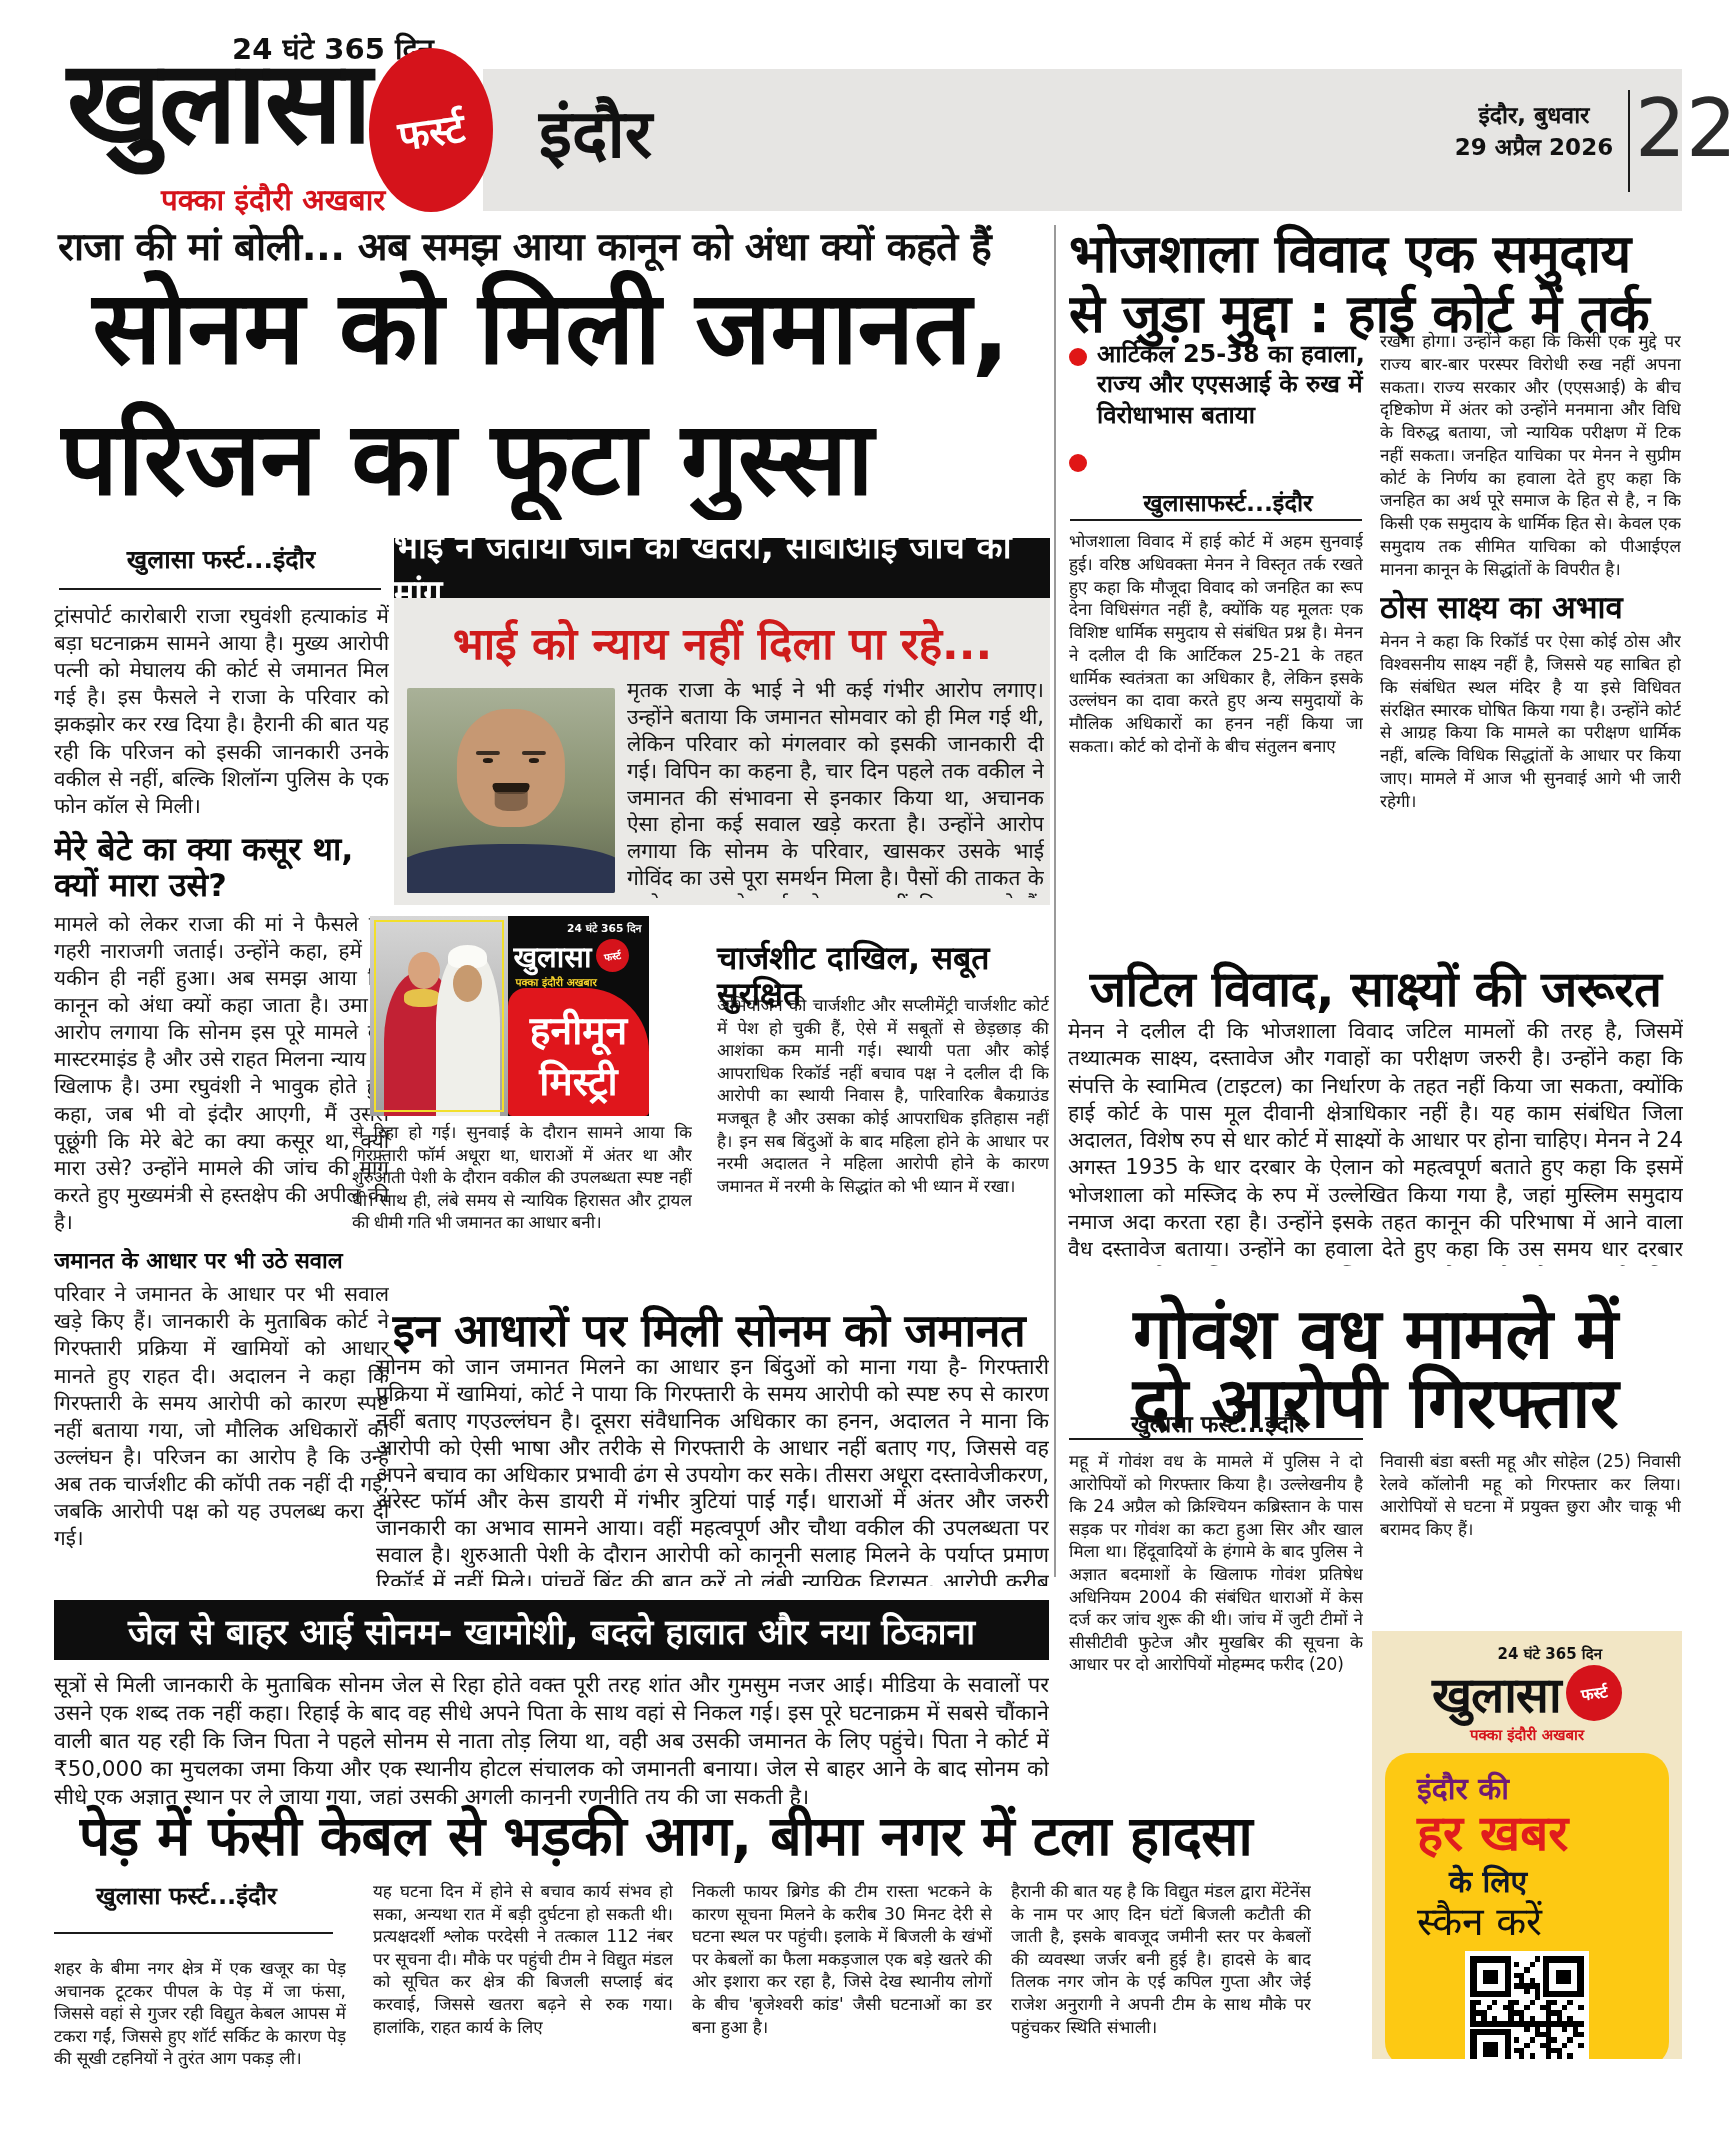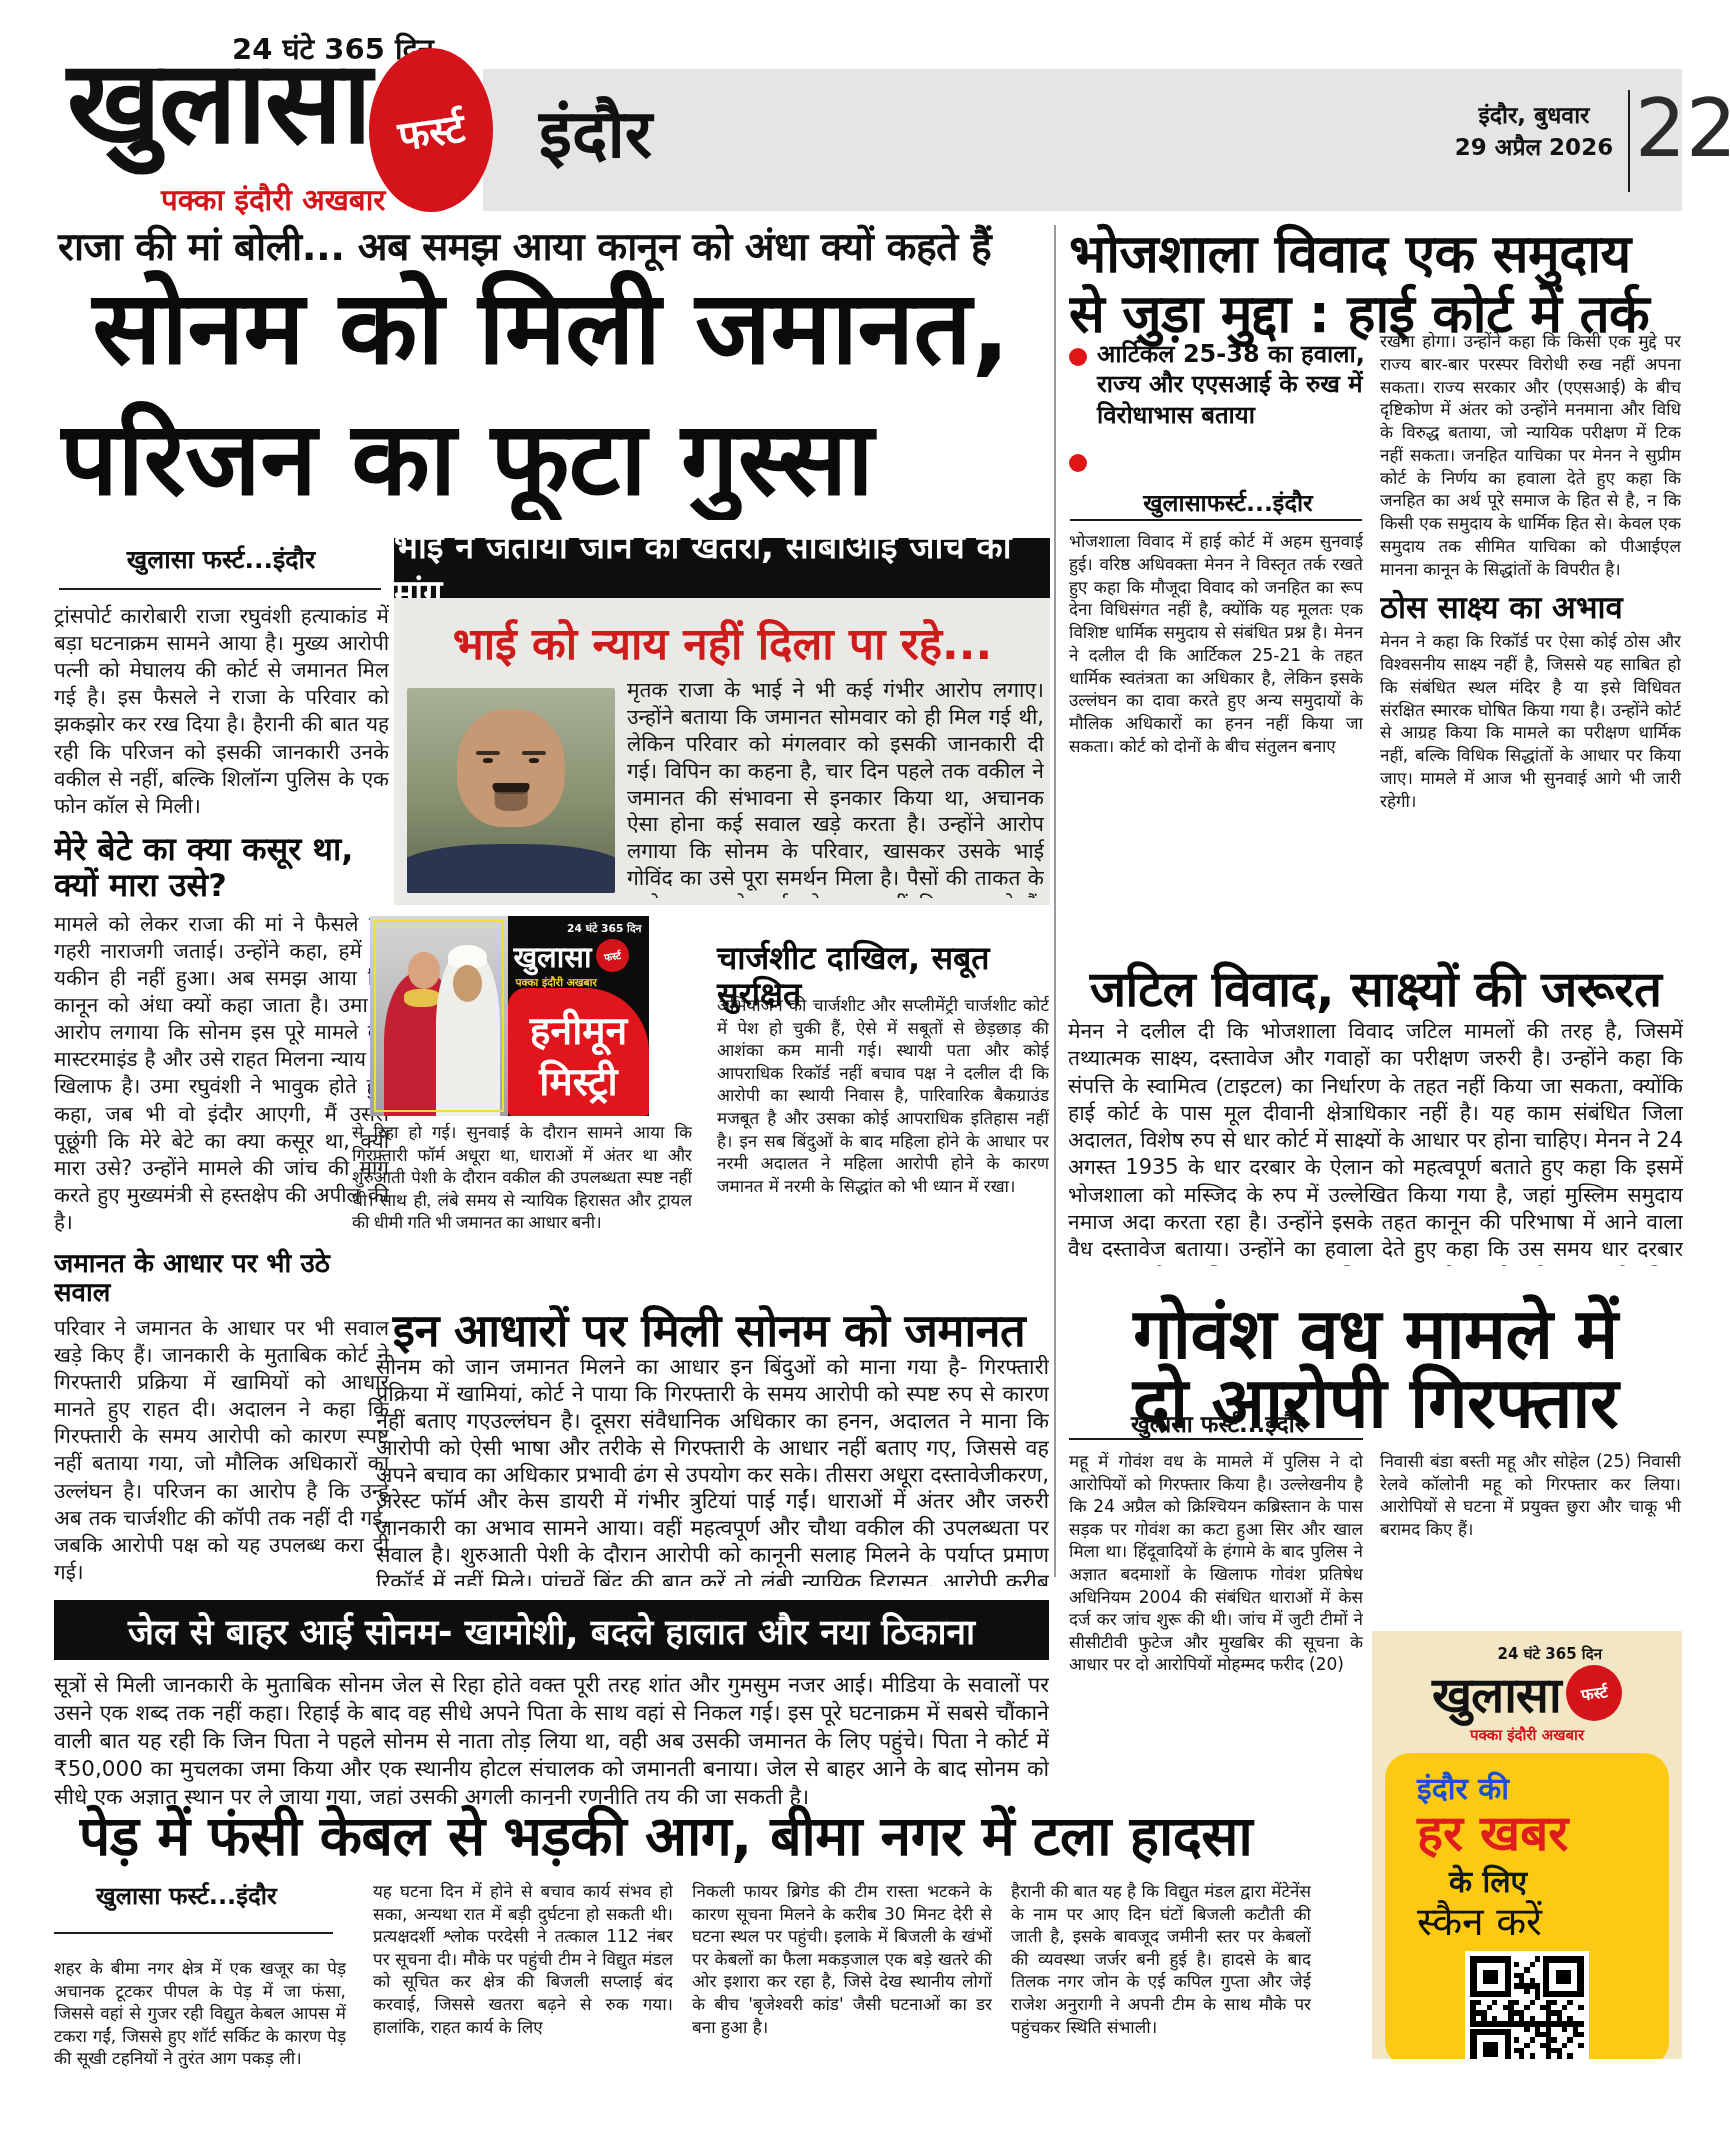--- a/index.html
+++ b/index.html
@@ -83,21 +83,21 @@
 <div class="abs headline center" style="left:54px;top:267px;width:994px;font-size:102px;line-height:1.2;">सोनम को मिली जमानत,</div>
 <div class="abs headline" style="left:60px;top:398px;width:994px;font-size:102px;line-height:1.2;">परिजन का फूटा गुस्सा</div>
 
 <div class="abs byline" style="left:54px;top:541px;width:334px;font-size:25px;">खुलासा फर्स्ट...इंदौर</div>
 <div class="abs rule" style="left:59px;top:588px;width:322px;height:1.6px;"></div>
 
 <div class="abs" style="left:54px;top:603px;width:335px;height:983px;overflow:hidden;">
   <div class="j body38">ट्रांसपोर्ट कारोबारी राजा रघुवंशी हत्याकांड में बड़ा घटनाक्रम सामने आया है। मुख्य आरोपी पत्नी को मेघालय की कोर्ट से जमानत मिल गई है। इस फैसले ने राजा के परिवार को झकझोर कर रख दिया है। हैरानी की बात यह रही कि परिजन को इसकी जानकारी उनके वकील से नहीं, बल्कि शिलॉन्ग पुलिस के एक फोन कॉल से मिली।</div>
   <div class="subhead" style="font-size:32px;margin:11.8px 0 7.5px;">मेरे बेटे का क्या कसूर था, क्यों मारा उसे?</div>
   <div class="j body38">मामले को लेकर राजा की मां ने फैसले पर गहरी नाराजगी जताई। उन्होंने कहा, हमें तो यकीन ही नहीं हुआ। अब समझ आया कि कानून को अंधा क्यों कहा जाता है। उमा ने आरोप लगाया कि सोनम इस पूरे मामले की मास्टरमाइंड है और उसे राहत मिलना न्याय के खिलाफ है। उमा रघुवंशी ने भावुक होते हुए कहा, जब भी वो इंदौर आएगी, मैं उससे पूछूंगी कि मेरे बेटे का क्या कसूर था, क्यों मारा उसे? उन्होंने मामले की जांच की मांग करते हुए मुख्यमंत्री से हस्तक्षेप की अपील की है।</div>
-  <div class="subhead" style="font-size:26px;margin:13px 0 7.5px;">जमानत के आधार पर भी उठे सवाल</div>
+  <div class="subhead" style="font-size:22px;margin:13px 0 7.5px;">जमानत के आधार पर भी उठे सवाल</div>
   <div class="j body38">परिवार ने जमानत के आधार पर भी सवाल खड़े किए हैं। जानकारी के मुताबिक कोर्ट ने गिरफ्तारी प्रक्रिया में खामियों को आधार मानते हुए राहत दी। अदालन ने कहा कि गिरफ्तारी के समय आरोपी को कारण स्पष्ट नहीं बताया गया, जो मौलिक अधिकारों का उल्लंघन है। परिजन का आरोप है कि उन्हें अब तक चार्जशीट की कॉपी तक नहीं दी गई, जबकि आरोपी पक्ष को यह उपलब्ध करा दी गई।</div>
 
 </div>
 
 <div class="abs bar" style="left:394px;top:538px;width:656px;height:60px;font-size:34px;">
   <span>भाई ने जताया जान का खतरा, सीबीआई जांच की मांग</span>
 </div>
 <div class="abs graypanel" style="left:394px;top:598px;width:656px;height:307px;"></div>
 <div class="abs center bold" style="left:408px;top:612px;width:629px;font-size:44px;color:#cf1b1b;">भाई को न्याय नहीं दिला पा रहे...</div>
 
@@ -188,21 +188,21 @@
 <div class="abs ad" style="left:1372px;top:1631px;width:310px;height:428px;">
   <div class="right bold" style="font-size:15px;padding:11.8px 80px 0 0;">24 घंटे 365 दिन</div>
   <div style="display:flex;align-items:center;justify-content:center;margin-top:-3.2px;">
     <span class="bold" style="font-size:49px;letter-spacing:-1.1px;">खुलासा</span>
     <span class="badge" style="width:56px;height:56px;margin-left:5.4px;">
         <span style="font-size:16px;">फर्स्ट</span>
       </span>
   </div>
   <div class="center bold" style="font-size:15px;color:#d5131b;margin-top:-2.1px;">पक्का इंदौरी अखबार</div>
   <div class="adyellow" style="margin:9.7px auto 0;width:284px;height:300px;padding:14px 0 0 0;">
-    <div style="font-size:30px;font-weight:bold;color:#1d4ed8;padding-left:32px;">इंदौर की</div>
+    <div style="font-size:30px;font-weight:bold;color:#701a75;padding-left:32px;">इंदौर की</div>
     <div style="font-size:49px;font-weight:bold;color:#e01d1d;padding-left:32px;line-height:1.05;">हर खबर</div>
     <div style="font-size:30px;font-weight:bold;color:#0f172a;padding-left:64px;">के लिए</div>
     <div style="font-size:39px;font-weight:normal;color:#111;padding-left:32px;line-height:1.1;">स्कैन करें</div>
     <div class="qr" style="width:124px;height:124px;margin:7.5px auto 0;">
       <div class="finder" style="left:5.4px;top:5.4px;"></div>
       <div class="finder" style="right:5.4px;top:5.4px;"></div>
       <div class="finder" style="left:5.4px;bottom:5.4px;"></div>
     <i style="grid-row:1;grid-column:13"></i>
         <i style="grid-row:2;grid-column:9"></i>
         <i style="grid-row:2;grid-column:12"></i>

